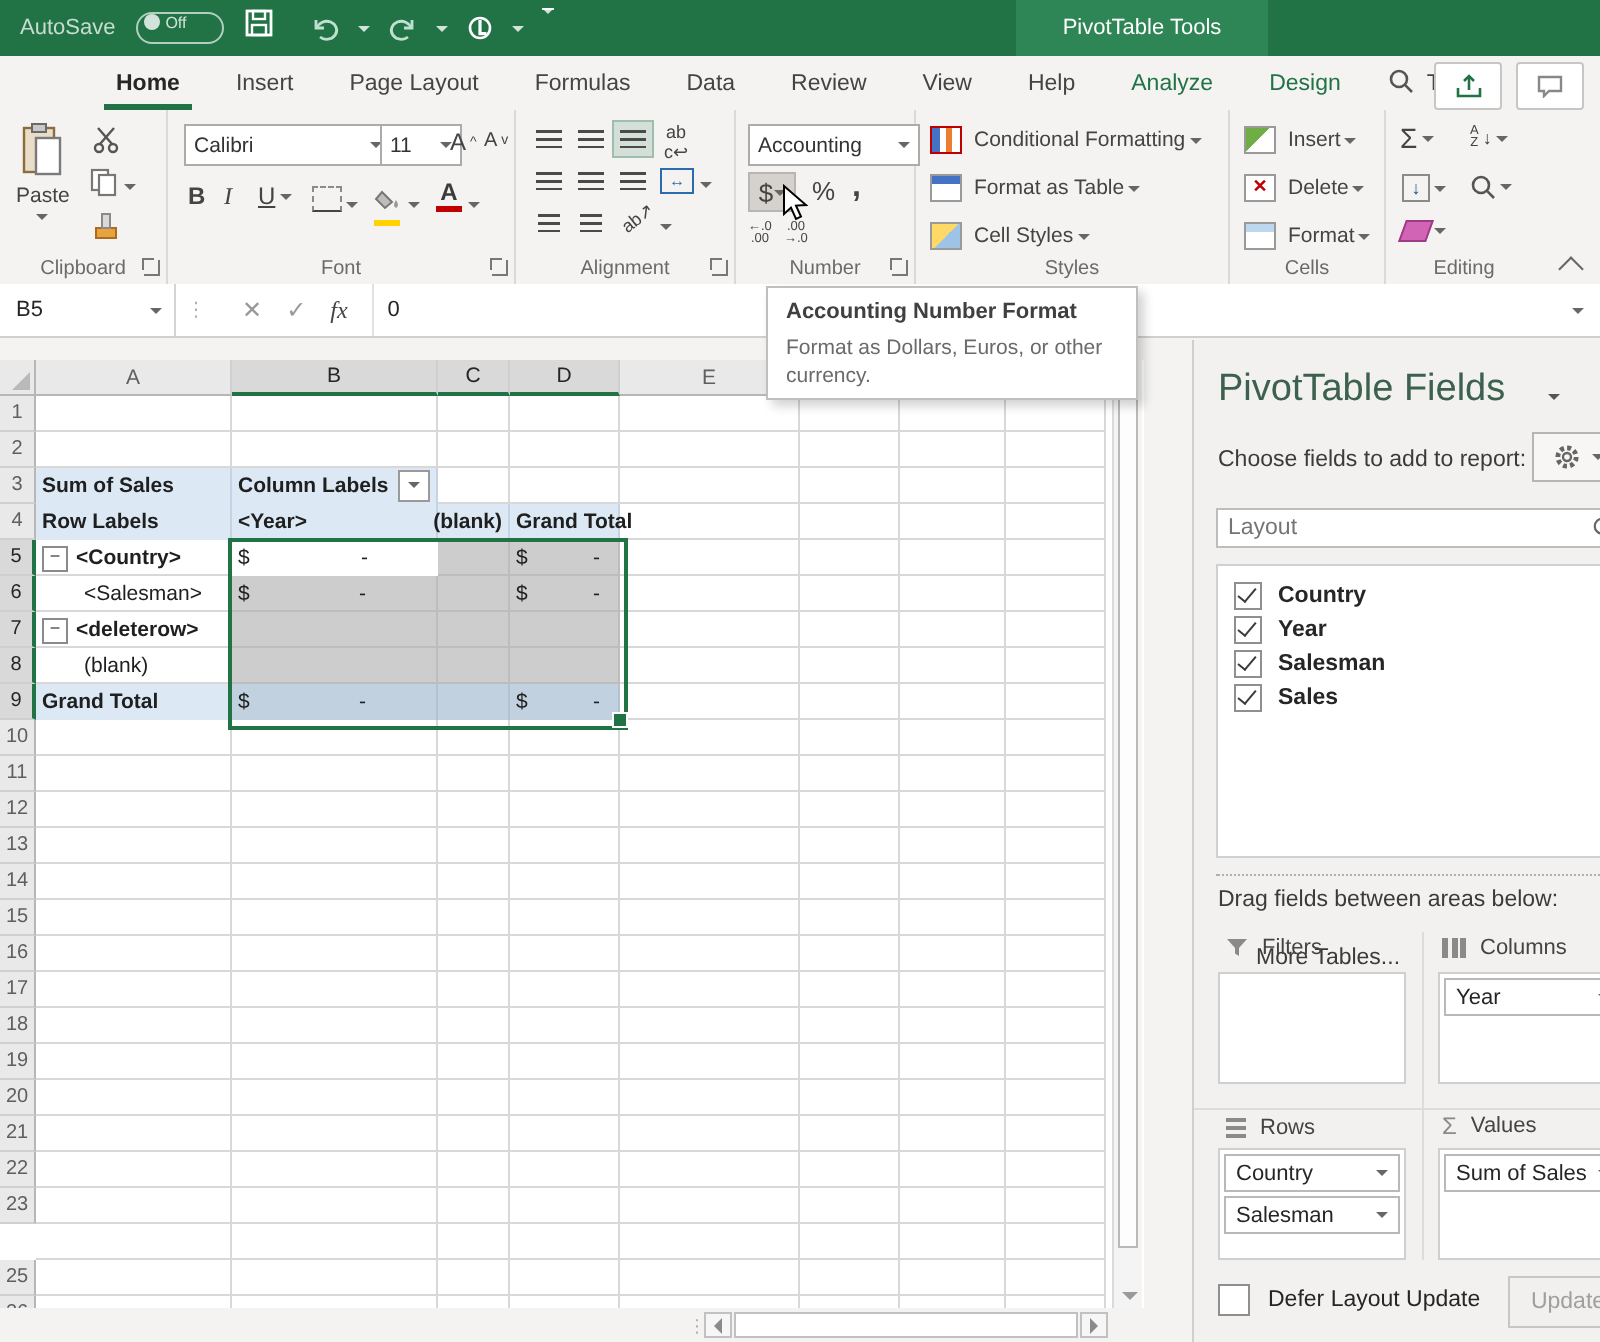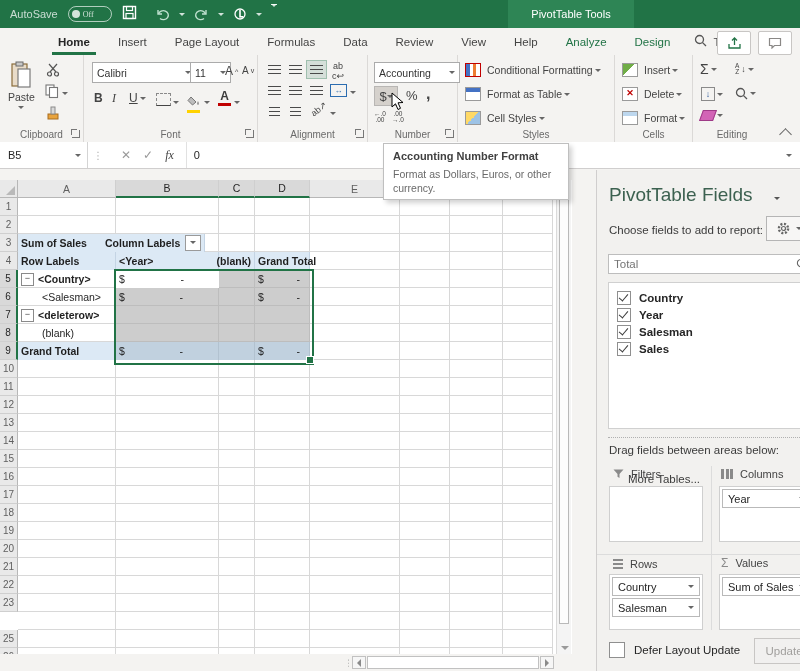--- a/index.html
+++ b/index.html
@@ -2,21 +2,21 @@
 <html><head>
 <meta charset="utf-8">
 <style>
   html,body{margin:0;padding:0;background:#e8e8e8;}
   .app{position:relative;width:800px;height:671px;background:#f4f3f1;font-family:"Liberation Sans",sans-serif;overflow:hidden;color:#3b3b3b;-webkit-font-smoothing:antialiased;}
   .abs{position:absolute;}
   
   .titlebar{position:absolute;left:0;top:0;width:800px;height:28px;background:#217346;display:flex;align-items:center;}
   .tb-left{display:flex;align-items:center;gap:10px;padding-left:10px;z-index:2;}
   .autosave-lab{color:rgba(255,255,255,.75);font-size:11px;}
-  .toggle{width:36px;height:14px;border:1px solid rgba(255,255,255,.65);border-radius:8px;display:flex;align-items:center;gap:3px;padding:0 3px;font-family:Liberation Serif, serif;}
+  .toggle{width:36px;height:14px;border:1px solid rgba(255,255,255,.65);border-radius:8px;display:flex;align-items:flex-start;gap:3px;padding:0 3px;}
   .toggle .knob{width:8px;height:8px;border-radius:50%;background:rgba(255,255,255,.8);}
   .toggle .offlab{color:rgba(255,255,255,.8);font-size:8px;}
   .qat{display:flex;align-items:center;gap:9px;margin-left:8px;}
   .qat svg{display:block;}
   .mini-dd{width:0;height:0;border:3px solid transparent;border-top-color:rgba(255,255,255,.8);margin-top:3px;}
   .ctx-title{position:absolute;left:508px;top:0;width:126px;height:28px;background:#2e8555;color:#fff;font-size:11px;display:flex;align-items:center;justify-content:center;}
   
   .tabrow{position:absolute;left:0;top:28px;width:800px;height:27px;display:flex;align-items:center;}
   .tabs{display:flex;align-items:center;padding-left:44px;}
   .tab{font-size:11.5px;color:#444;margin:0 12px;padding:5px 2px;position:relative;white-space:nowrap;cursor:default;}
@@ -466,21 +466,21 @@
       <div class="hline" style="top: 359px;"></div>
       <div class="hline" style="top: 377px;"></div>
       <div class="hline" style="top: 395px;"></div>
       <div class="hline" style="top: 413px;"></div>
       <div class="hline" style="top: 431px;"></div>
       <div class="hline" style="top: 449px;"></div>
       <div class="hline" style="top: 467px;"></div>
       <div class="cell b bg-blue" style="left: 18px; width: 98px; top: 54px;">
         <span>Sum of Sales</span>
       </div>
-      <div class="cell b bg-blue" style="left: 102px; width: 103px; top: 54px;">
+      <div class="cell b bg-blue" style="left: 116px; width: 103px; top: 54px;">
         <span>Column Labels</span>
         <div class="pvdd" style="margin-left: auto;">
           <div class="dd"></div>
         </div>
       </div>
       <div class="cell b bg-blue" style="left: 18px; width: 98px; top: 72px; gap: 40px;">
         <span>Row Labels</span>
         <div class="pvdd" style="margin-left: auto;">
           <div class="dd"></div>
         </div>
@@ -581,21 +581,21 @@
     <span class="pane-close">✕</span>
     <div class="choose">Choose fields to add to report:</div>
     <div class="gearbtn">
       <svg width="15" height="15" viewBox="0 0 15 15">
           <circle cx="7.5" cy="7.5" r="4.6" fill="none" stroke="#666" stroke-width="2.4" stroke-dasharray="2 1.6"></circle>
           <circle cx="7.5" cy="7.5" r="2" fill="none" stroke="#666" stroke-width="1.2"></circle>
         </svg>
       <span class="dd"></span>
     </div>
     <div class="searchbox">
-      <span>Total</span>
+      <span>Layout</span>
       <svg width="12" height="12" viewBox="0 0 13 13">
           <circle cx="5.5" cy="5.5" r="4" fill="none" stroke="#666" stroke-width="1.2"></circle>
           <line x1="8.6" y1="8.6" x2="12" y2="12" stroke="#666" stroke-width="1.2"></line>
         </svg>
     </div>
     <div class="fieldsbox">
       <div class="moretables">More Tables...</div>
     <div class="fld" style="top: 8px;">
           <div class="cbx ck"></div>
           <span>Country</span>

